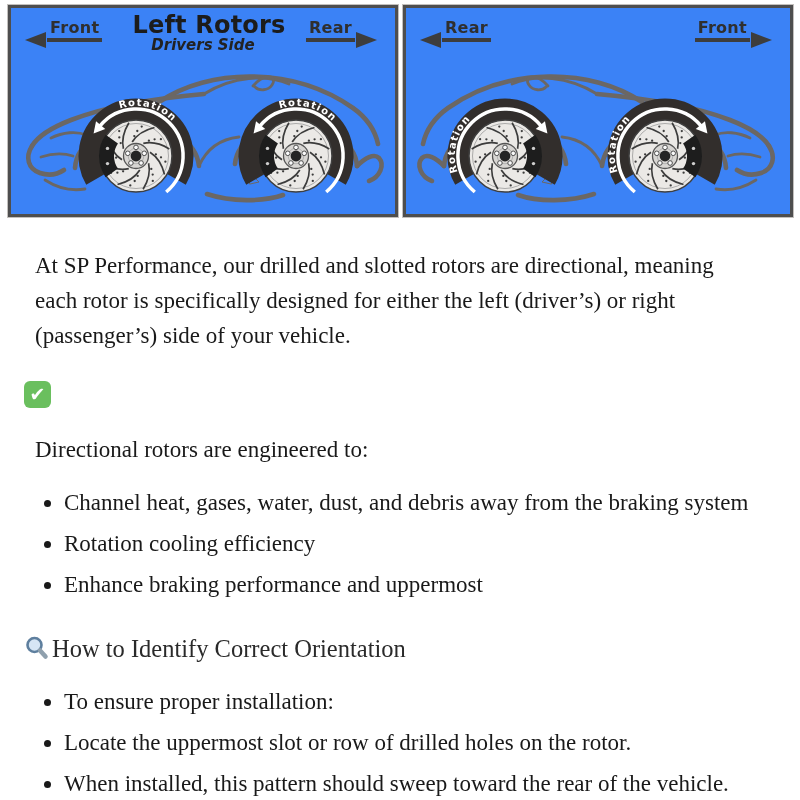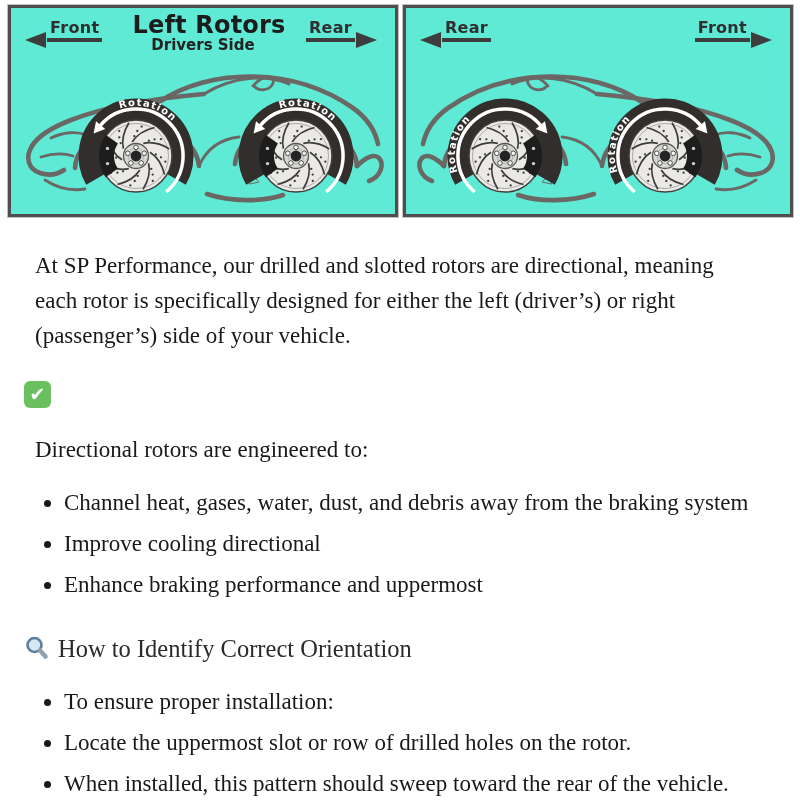--- a/index.html
+++ b/index.html
@@ -1,45 +1,45 @@
 <!DOCTYPE html>
 <html><head>
 <meta charset="utf-8">
 <style>
   html,body{margin:0;padding:0;background:#fff;}
   .page{width:800px;height:800px;overflow:hidden;background:#fff;
         font-family:"Liberation Serif",serif;color:#191919;}
 
   
   .diagram{display:flex;gap:5px;margin:5px 7px 0 8px;}
-  .panel{flex:1;border:3px solid #4e4e4e;box-shadow:0 0 0 1px #c3c0bd;background:#5eead4;position:relative;}
+  .panel{flex:1;border:3px solid #4e4e4e;box-shadow:0 0 0 1px #c3c0bd;background:#3b82f6;position:relative;}
   .panel-header{position:relative;height:48px;font-family:"DejaVu Sans",sans-serif;}
   .titles{position:absolute;left:0;right:0;top:5px;text-align:center;line-height:1.05;}
   .panel-title{font-size:24px;font-weight:bold;color:#1c1c1c;letter-spacing:.2px;margin-left:12px;}
-  .panel-sub{font-size:15px;font-weight:bold;color:#222;}
+  .panel-sub{font-size:15px;font-weight:bold;font-style:italic;color:#222;}
   .dir{position:absolute;top:10px;font-size:16px;font-weight:bold;color:#2f2f2f;
        border-bottom:4px solid #3d3d3d;padding:0 3px 1px 3px;letter-spacing:.3px;}
   .dir .tri{position:absolute;width:0;height:0;bottom:-10px;
             border-top:8px solid transparent;border-bottom:8px solid transparent;}
   .dir-left{left:36px;}
   .dir-left .tri{left:-22px;border-right:21px solid #3d3d3d;}
   .dir-right{right:40px;}
   .dir-right .tri{right:-22px;border-left:21px solid #3d3d3d;}
   .car-svg{display:block;width:100%;height:158px;}
   .sketch path{stroke:#6b6764;fill:none;stroke-linecap:round;}
   .sk-main{stroke-width:4.6px;}
   .sk-thin{stroke-width:2.8px;}
 
   
   .content{padding:21px 30px 0 24px;font-size:23px;line-height:1.52;}
   .content p{margin:11px;}
   .intro{max-width:726px;}
   .h-row{display:flex;align-items:center;gap:10px;margin-top:27px;font-size:24.5px;}
   .h-bold{font-weight:bold;color:#141414;}
-  .h-reg{font-weight:normal;color:#2a2a2a;gap:7px;}
+  .h-reg{font-weight:normal;color:#2a2a2a;gap:1px;}
   .check-box{display:flex;align-items:center;justify-content:center;width:27px;height:27px;
              border-radius:6px;background:#6abf5e;color:#fff;
              font-family:"DejaVu Sans",sans-serif;font-size:19px;font-weight:bold;flex:0 0 auto;}
   .lead{margin-top:25px !important;}
   ul{margin:18px 0 0 0;padding-left:40px;max-width:700px;}
   li{margin-bottom:6px;}
 </style>
 </head>
 <body>
 
@@ -316,21 +316,21 @@
     <p class="intro">At SP Performance, our drilled and slotted rotors are directional, meaning each rotor is specifically designed for either the left (driver’s) or right (passenger’s) side of your vehicle.</p>
 
     <div class="h-row h-bold">
       <span class="check-box">✔</span>
     </div>
 
     <p class="lead">Directional rotors are engineered to:</p>
 
     <ul>
       <li>Channel heat, gases, water, dust, and debris away from the braking system</li>
-      <li>Improve cooling directional</li>
+      <li>Rotation cooling efficiency</li>
       <li>Enhance braking performance and uppermost</li>
     </ul>
 
     <div class="h-row h-reg">
       <svg width="27" height="27" viewBox="0 0 27 27" style="flex:0 0 auto;">
         <circle cx="10.5" cy="10" r="7" fill="#d6e6f5" stroke="#5e7f9e" stroke-width="2.6"></circle>
         <line x1="16" y1="15.5" x2="21.5" y2="21.5" stroke="#8fa0ad" stroke-width="4.5" stroke-linecap="round"></line>
       </svg>
       <span>How to Identify Correct Orientation</span>
     </div>

